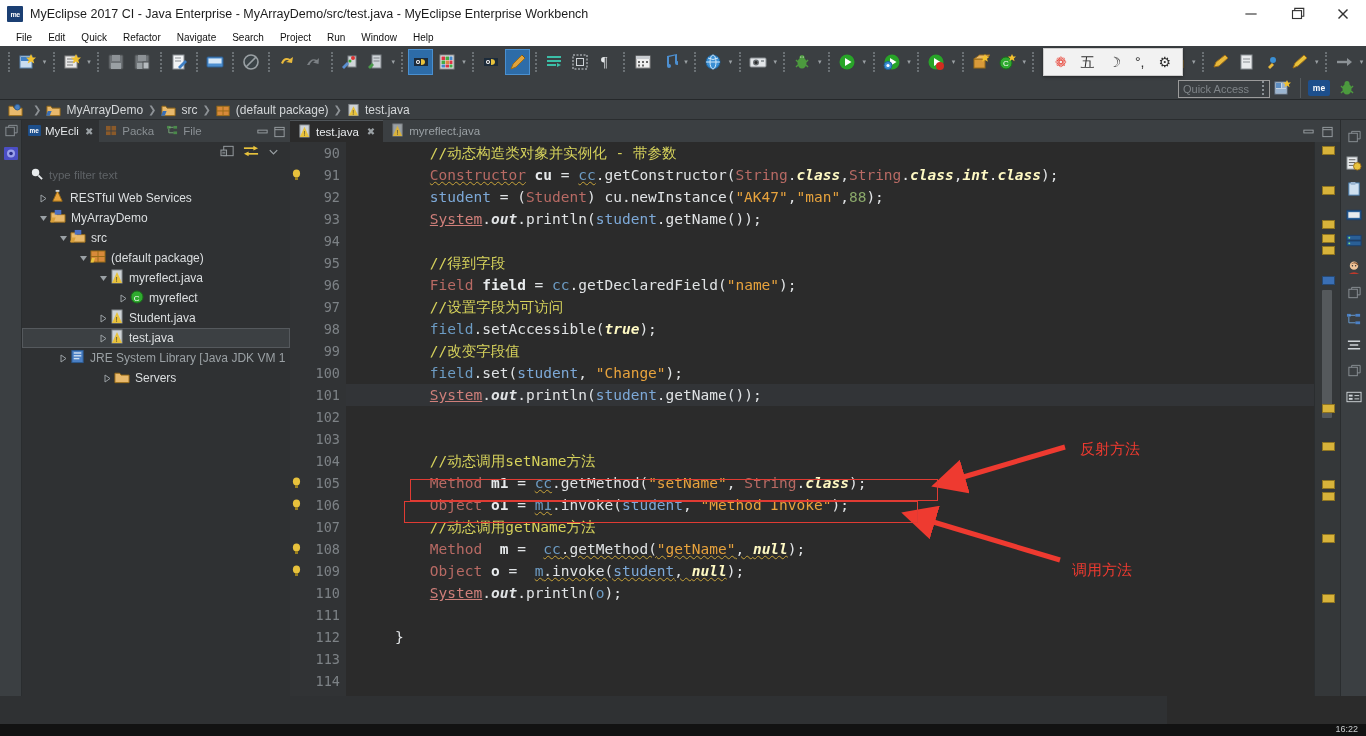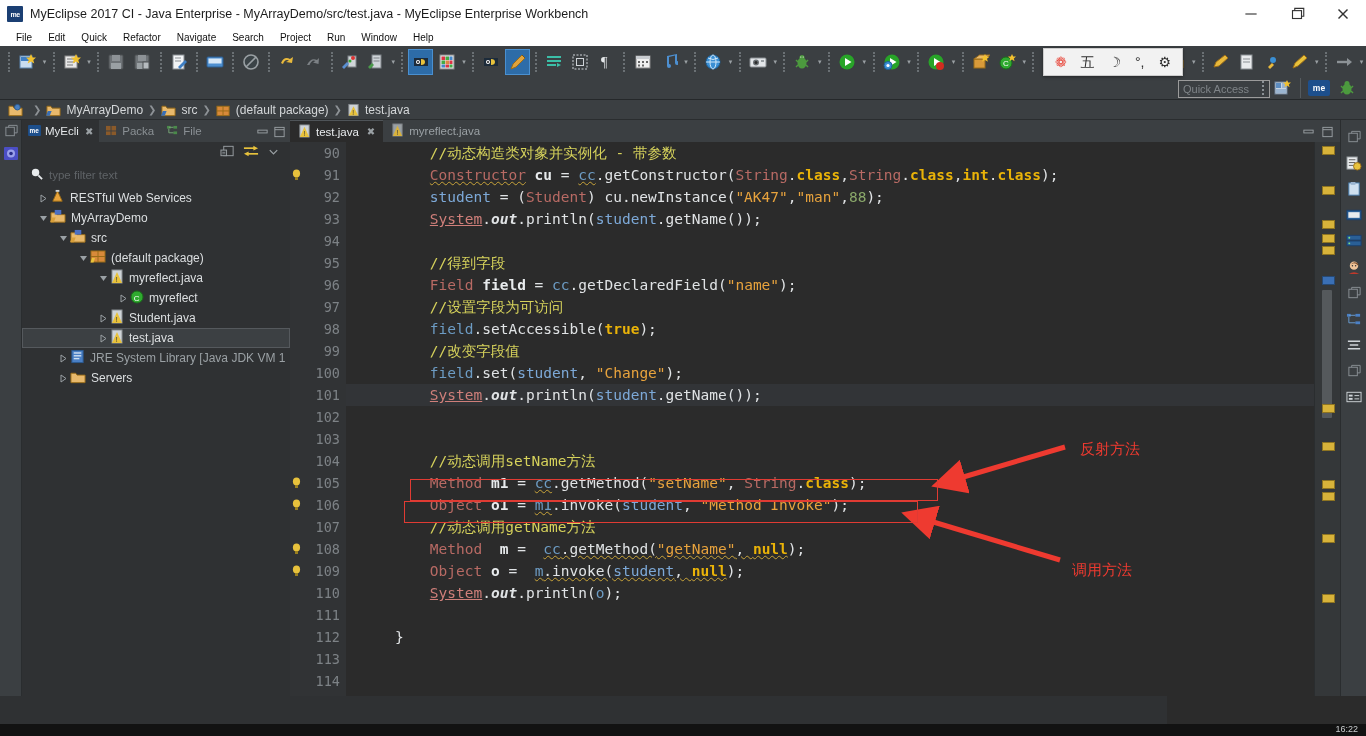--- a/index.html
+++ b/index.html
@@ -236,21 +236,21 @@
   .c-cmt   { color: #d6d25b; }
   .c-type  { color: #b86a64; }
   .c-var   { color: #e8ebed; font-weight: bold; }
   .c-plain { color: #e0e3e5; }
   .c-field { color: #7da9d8; }
   .c-str   { color: #e8a33d; }
   .c-num   { color: #8aa86a; }
   .c-stat  { color: #cf7f7a; text-decoration: underline; }
   .c-italic{ color: #e0e3e5; font-style: italic; font-weight: bold; }
   .c-local { color: #6d9cc4; }
-  .c-class { color: #eab308; font-weight: bold; }
+  .c-class { color: #fef9c3; font-weight: bold; font-style: italic; }
   .squig {
     text-decoration: underline;
     text-decoration-style: wavy;
     text-decoration-color: #c8a43a;
     text-decoration-thickness: 1px;
   }
 
   
   .ed-scroll {
     position: absolute; right: 0; top: 0; width: 26px; height: 554px;
@@ -1004,21 +1004,21 @@
             <svg width="15" height="15" viewBox="0 0 16 15">
                 <rect x="2" y="1" width="12" height="13" fill="#4a7fc4" stroke="#2a5a90"></rect>
                 <rect x="4" y="3" width="8" height="1.5" fill="#cfe0f0"></rect>
                 <rect x="4" y="6" width="8" height="1.5" fill="#cfe0f0"></rect>
                 <rect x="4" y="9" width="6" height="1.5" fill="#cfe0f0"></rect>
               </svg>
           </span>
           <span class="tree-label dim">JRE System Library [Java JDK VM 1</span>
         </div>
 
-        <div class="tree-row" style="padding-left:34px;">
+        <div class="tree-row" style="padding-left:34px;margin-left:44px;">
           <span class="twisty">
             <svg width="9" height="9" viewBox="0 0 9 9">
                 <polygon points="2,1 7,4.5 2,8" fill="none" stroke="#9aa0a4"></polygon>
               </svg>
           </span>
           <span class="tree-ico">
             <svg width="16" height="14" viewBox="0 0 17 14">
                 <polygon points="1,3 6,3 7.5,5 16,5 16,13 1,13" fill="#e8b96c" stroke="#9a6c18"></polygon>
               </svg>
           </span>

